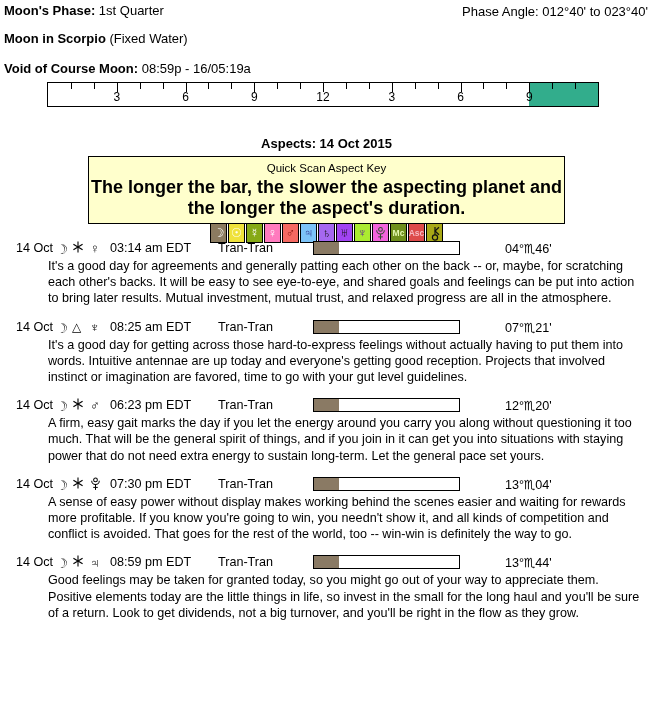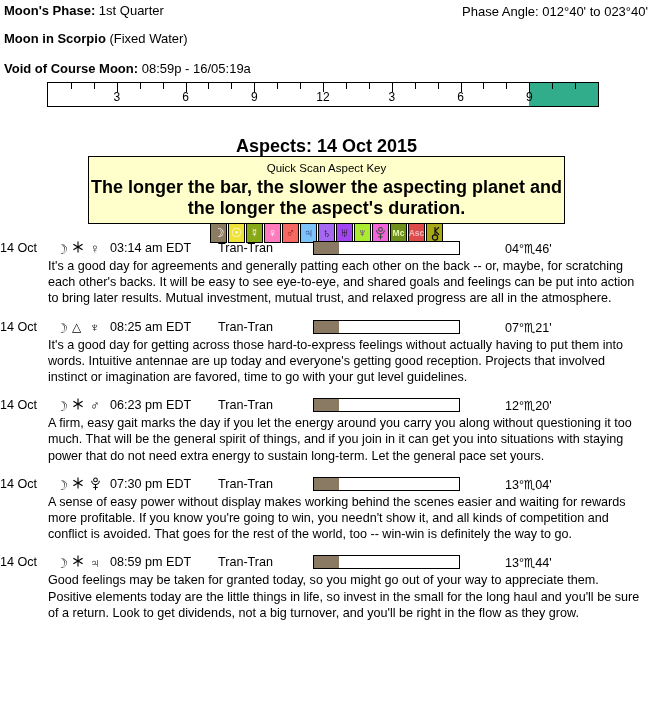--- a/index.html
+++ b/index.html
@@ -15,36 +15,36 @@
   .val{font-weight:normal;}
   
   #ruler{position:absolute;left:47px;top:82px;width:550px;height:23px;border:1px solid #000;background:#fff;}
   #ruler .voidfill{position:absolute;top:0;height:100%;background:#32ad8c;}
   #ruler .tick{position:absolute;top:0;width:1px;background:#000;}
   #ruler .tick.minor{height:6px;}
   #ruler .tick.major{height:9px;}
   #ruler .hlabel{position:absolute;top:7px;font-size:12px;transform:translateX(-50%);}
   
   #aspects-title{position:absolute;top:136px;left:0;width:100%;text-align:center;
-                 font-size:18px;font-weight:bold;}
+                 font-size:13px;font-weight:bold;}
   
   #keybox{position:absolute;left:88px;top:156px;width:477px;height:68px;border:1px solid #000;
           background:#ffffcc;text-align:center;box-sizing:border-box;padding-top:5px;}
   #key-title{font-size:11.5px;}
   #key-subtitle{font-size:18px;font-weight:bold;margin-top:3px;}
   #key-row{margin-top:4px;display:flex;justify-content:center;gap:1px;}
   .pbox{width:15px;height:18px;border:1px solid #000;display:flex;align-items:center;justify-content:center;
         font-size:12.5px;line-height:1;overflow:hidden;}
   .pbox.small-text{font-size:8.5px;font-weight:bold;}
   
   #entries{position:absolute;top:241px;left:0;width:653px;}
   .entry{position:relative;margin-bottom:13px;}
   .entry-head{position:relative;height:16px;font-size:12.6px;}
   .entry-head>span{position:absolute;top:0;white-space:nowrap;}
-  .ah-date{left:0;}
+  .ah-date{left:16px;}
   .ah-moon{left:56px;font-size:13.5px;}
   .ah-asp{left:72px;top:1px;}
   .ah-asp.txt{font-size:12px;top:0;}
   .ah-p2{left:90px;font-size:13px;}
   .ah-time{left:110px;}
   .ah-type{left:218px;}
   .ah-bar{left:313px;top:1px;width:145px;height:12px;border:1px solid #000;background:#fff;display:block;}
   .ah-bar .fill{position:absolute;left:0;top:0;height:100%;background:#8a7a64;}
   .ah-deg{left:505px;}
   .entry-text{margin:1px 4px 0 48px;width:598px;font-size:12.6px;line-height:16.2px;}

